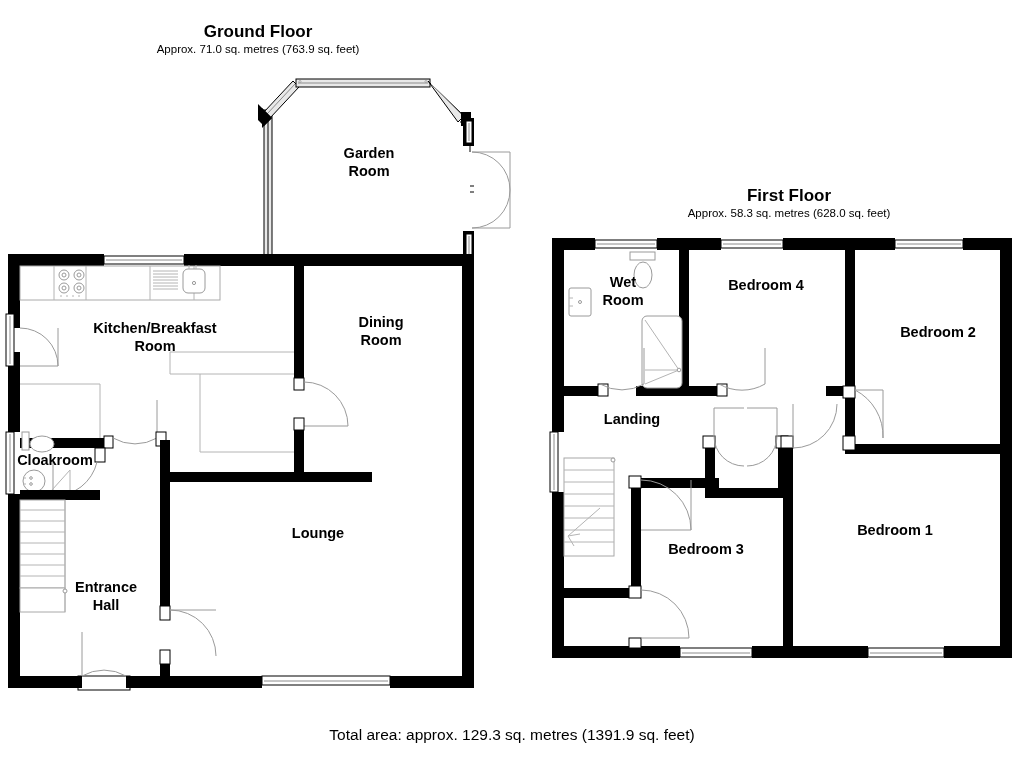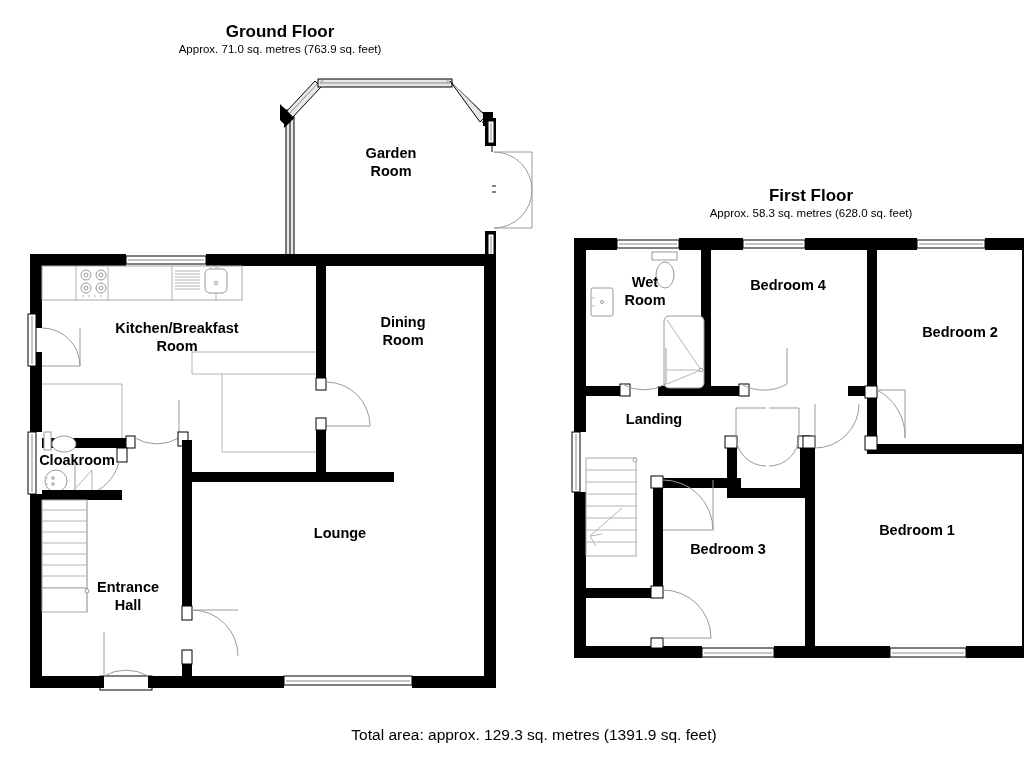--- a/index.html
+++ b/index.html
@@ -15,21 +15,20 @@
     color: #000000;
     overflow: hidden;
     position: relative;
   }
   #plan-root {
     position: absolute;
     left: 0;
     top: 0;
     width: 860px;
     height: 768px;
-    padding-left: 22px;
   }
   svg.plan {
     display: block;
     width: 1024px;
     height: 768px;
   }
   
   .floor-title {
     font-family: "Liberation Sans", sans-serif;
     font-size: 17px;

